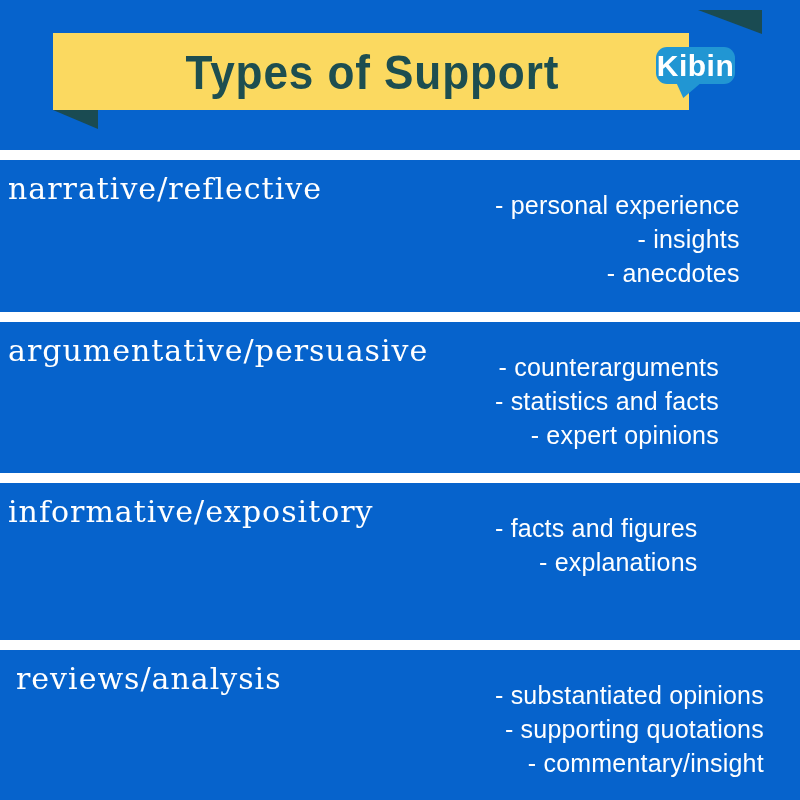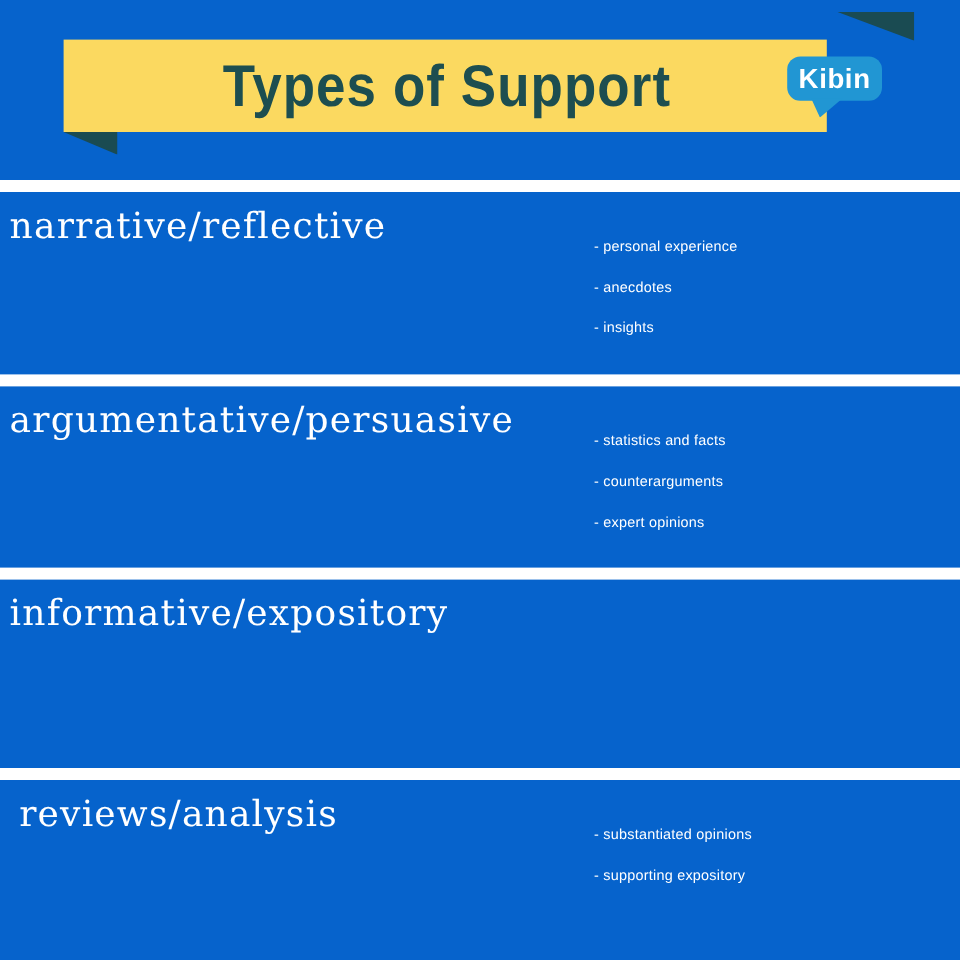--- a/index.html
+++ b/index.html
@@ -18,42 +18,42 @@
   }
   .title{
     font-weight:bold;font-size:49px;color:#1d4e50;letter-spacing:1px;
     transform:scaleX(.9);padding-left:4px;white-space:nowrap;
   }
   
   .logo{position:absolute;left:656px;top:47px;width:80px;height:52px;}
   .bubble{
     position:absolute;left:0;top:0;width:79px;height:37px;background:#2196d3;
     border-radius:11px;display:flex;align-items:center;justify-content:center;
-    color:#ffffff;font-weight:bold;font-size:23px;letter-spacing:.5px;
+    color:#ffffff;font-weight:bold;font-size:30px;letter-spacing:.5px;
   }
   .tail{
     position:absolute;left:20px;top:35px;width:26px;height:16px;
     background:#2196d3;clip-path:polygon(0 0,100% 0,28% 100%);
   }
   
   .band{position:absolute;left:0;width:800px;height:10px;background:#ffffff;}
   .band-a{top:150px;} .band-b{top:312px;} .band-c{top:473px;} .band-d{top:640px;}
   
   .sec{position:absolute;left:0;width:800px;color:#ffffff;}
   .sec-1{top:160px;height:152px;} .sec-2{top:322px;height:151px;padding-left:21px;}
   .sec-3{top:483px;height:192px;} .sec-4{top:650px;height:150px;text-decoration:underline;}
   .sec-heading{
     margin:0;position:absolute;left:8px;top:11px;
     font-family:"DejaVu Serif","Liberation Serif",serif;font-weight:normal;
     font-size:30px;letter-spacing:1px;white-space:nowrap;
   }
   .sec.indent .sec-heading{left:16px;}
   .bullets{
     position:absolute;left:495px;top:28px;margin:0;padding:0;list-style:none;
-    font-size:12px;line-height:34px;letter-spacing:.2px;
+    font-size:25px;line-height:34px;letter-spacing:.2px;text-align:right;
   }
 </style>
 </head>
 <body>
 
 <div class="canvas">
 
   <div class="fold fold-tr"></div>
   <div class="fold fold-bl"></div>
   <div class="ribbon">
@@ -68,41 +68,44 @@
 
   <div class="band band-a"></div>
   <div class="band band-b"></div>
   <div class="band band-c"></div>
   <div class="band band-d"></div>
 
   <section class="sec sec-1">
     <h2 class="sec-heading">narrative/reflective</h2>
     <ul class="bullets">
       <li>- personal experience</li>
+      <li>- insights</li>
       <li>- anecdotes</li>
-      <li>- insights</li>
     </ul>
   </section>
 
   <section class="sec sec-2">
     <h2 class="sec-heading">argumentative/persuasive</h2>
     <ul class="bullets">
+      <li>- counterarguments</li>
       <li>- statistics and facts</li>
-      <li>- counterarguments</li>
       <li>- expert opinions</li>
     </ul>
   </section>
 
   <section class="sec sec-3">
     <h2 class="sec-heading">informative/expository</h2>
     <ul class="bullets">
+      <li>- facts and figures</li>
+      <li>- explanations</li>
     </ul>
   </section>
 
   <section class="sec sec-4 indent">
     <h2 class="sec-heading">reviews/analysis</h2>
     <ul class="bullets">
       <li>- substantiated opinions</li>
-      <li>- supporting expository</li>
+      <li>- supporting quotations</li>
+      <li>- commentary/insight</li>
     </ul>
   </section>
 
 </div>
 
 </body></html>

